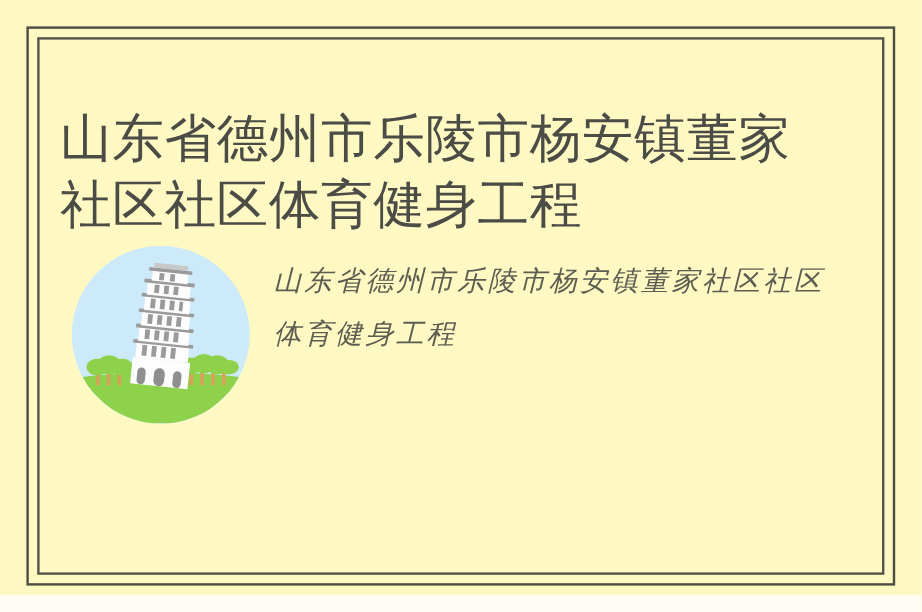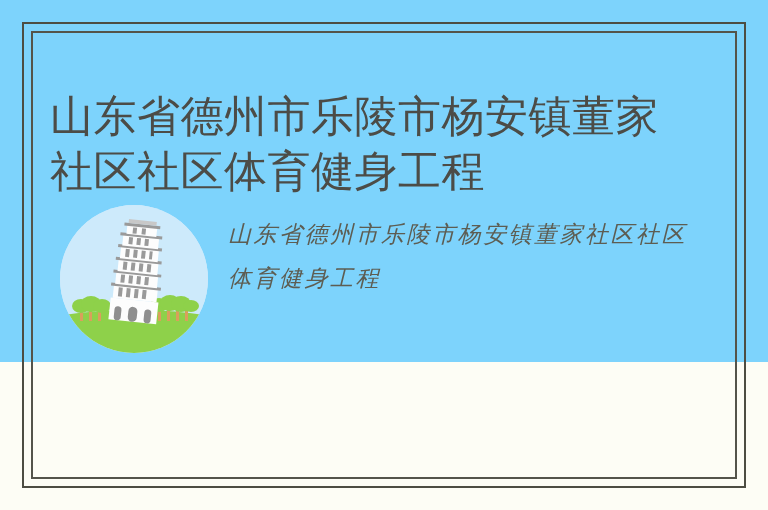--- a/index.html
+++ b/index.html
@@ -10,22 +10,22 @@
     width: 768px;
     height: 510px;
     background: #fdfdf5;
     font-family: "Liberation Sans", "DejaVu Sans", sans-serif;
     overflow: hidden;
   }
 
   #page {
     position: relative;
     width: 768px;
-    height: 362px;
-    background: #7dd3fc;
+    height: 496px;
+    background: #fef9c3;
     box-sizing: border-box;
   }
 
   
   .frame-outer {
     position: absolute;
     left: 22px;
     top: 22px;
     width: 724px;
     height: 466px;

